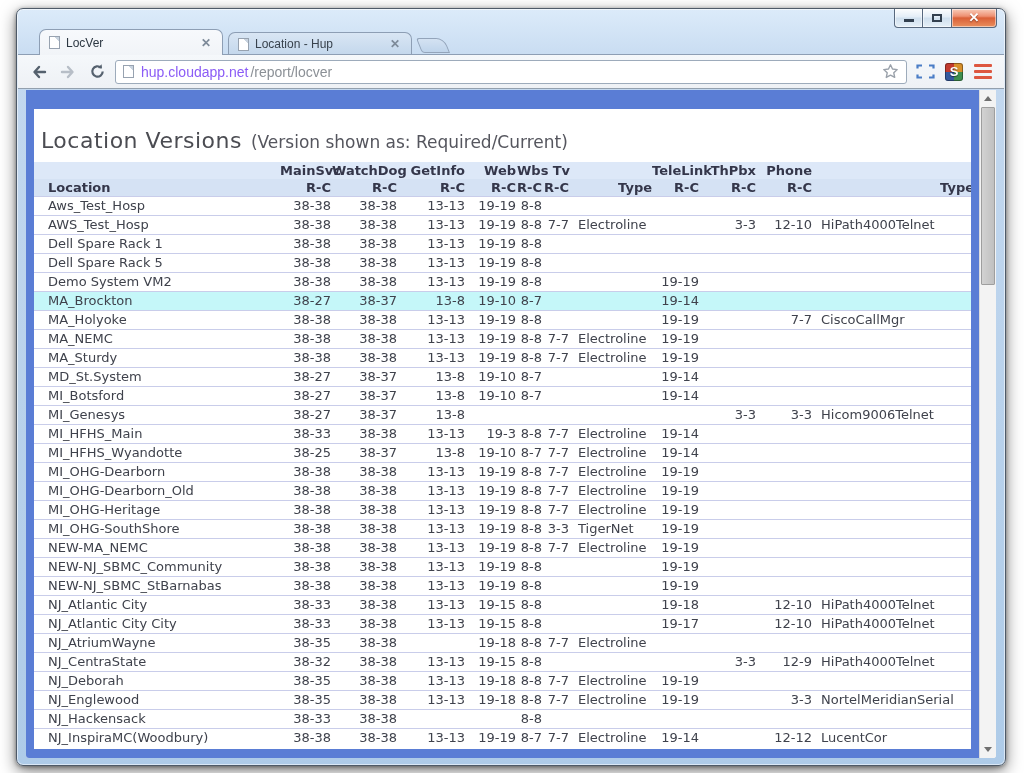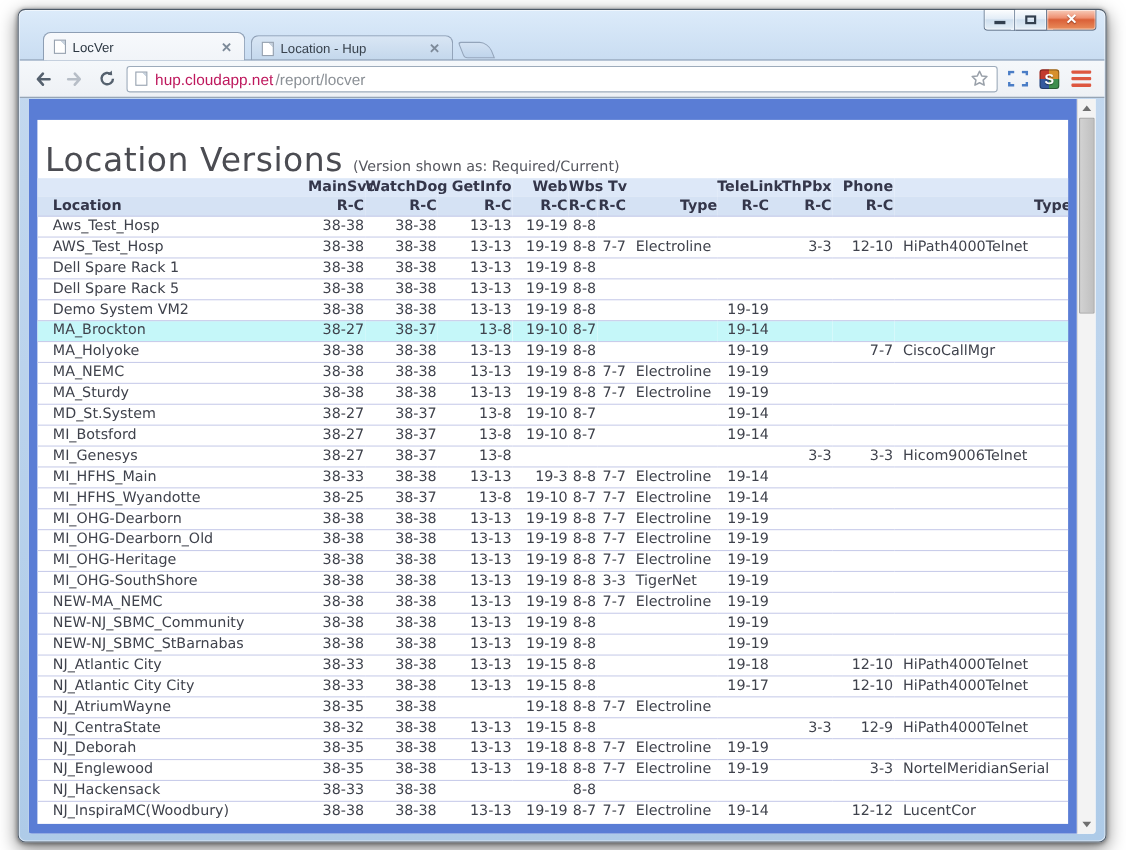--- a/index.html
+++ b/index.html
@@ -51,42 +51,42 @@
 
   
   .toolbar { position:absolute; left:1px; right:1px; top:45px; height:35px;
     background:linear-gradient(#f5f8fb,#eef1f5);
     border-top:1px solid #8d9eb4; border-bottom:1px solid #93a0ae;
     display:flex; align-items:center; padding:0 10px; gap:7px; z-index:4; }
   .tbtn { width:22px; height:22px; display:flex; align-items:center; justify-content:center;
     border-radius:3px; cursor:default; }
   .omnibox { flex:1; height:24px; background:#fff; border:1px solid #9dabbb; border-radius:3px;
     display:flex; align-items:center; gap:7px; padding:0 7px; font-size:14px; cursor:text; }
-  .url-domain { color:#be185d; }
+  .url-domain { color:#8b5cf6; }
   .url-path { color:#8b9096; }
   .omni-spacer { flex:1; }
   .ext-s { width:18px; height:18px; border-radius:3px; position:relative;
     background:conic-gradient(#d7902c 0 25%, #3f8f4f 0 50%, #355a9e 0 75%, #c23b2e 0);
     box-shadow:inset 0 0 0 1px rgba(0,0,0,.35); }
   .ext-s::after { content:"S"; position:absolute; inset:0; color:#fff; font-weight:bold;
     font-size:13px; line-height:18px; text-align:center; text-shadow:0 1px 1px rgba(0,0,0,.5); }
   .menu-bars { display:flex; flex-direction:column; gap:3px; }
   .menu-bars i { display:block; width:18px; height:3px; background:#dd5740; border-radius:1px; }
 
   
   .viewport { position:absolute; left:9px; right:9px; top:81px; height:668px;
     background:#fff; overflow:hidden; border-radius:0 0 3px 3px; }
   .pagebg { position:absolute; left:0; top:0; right:17px; bottom:0;
     background:#5a7dd5; padding:19px 8px 9px 8px; }
   .content { width:100%; height:100%; background:#fff; overflow:hidden;
     padding-top:19px; font-family:"DejaVu Sans", sans-serif; }
 
   .titlerow { display:flex; align-items:baseline; gap:9px; margin-left:7px; height:28px; }
-  .pagetitle { font-size:30px; font-weight:400; color:#4b4c52; letter-spacing:.5px; }
-  .pagesub { font-size:13px; color:#55565e; }
+  .pagetitle { font-size:22px; font-weight:400; color:#4b4c52; letter-spacing:.5px; }
+  .pagesub { font-size:17px; color:#55565e; }
 
   
   table { border-collapse:collapse; table-layout:fixed; width:940px; margin-top:6px;
     font-size:13px; color:#3f424c; }
   thead th { font-weight:bold; color:#34364a; height:17px; line-height:17px;
     padding:0; white-space:nowrap; overflow:visible; }
   thead tr.grp { background:#dde8f8; }
   thead tr.sub { background:#d5e2f4; }
   th.g-num { text-align:right; padding-right:1px; }
   th.g-tv  { text-align:right; padding-left:2px; }

